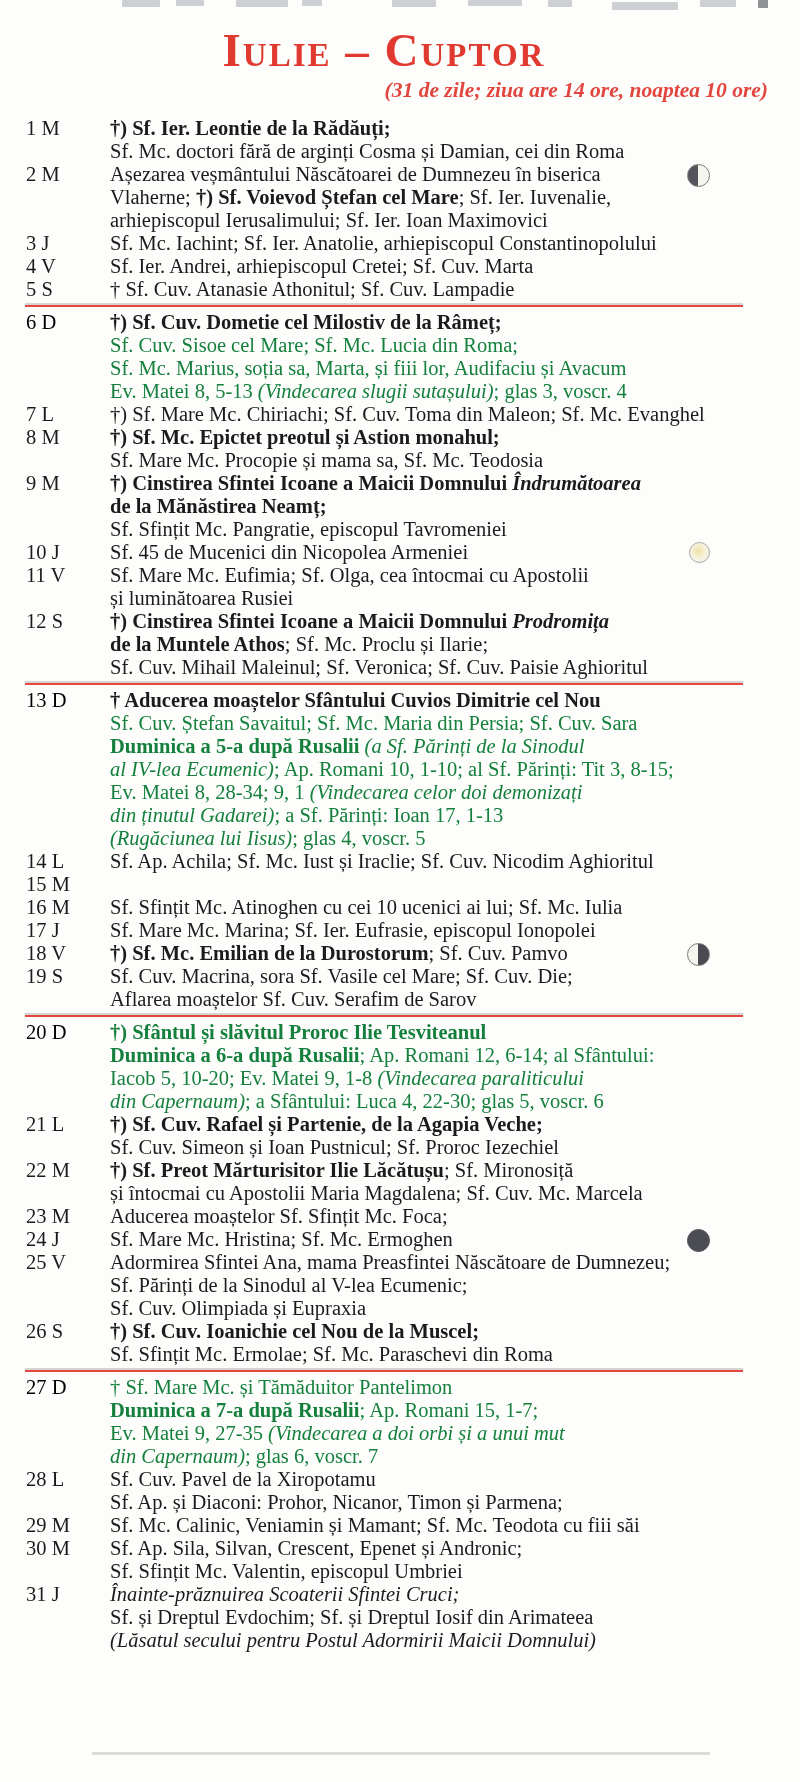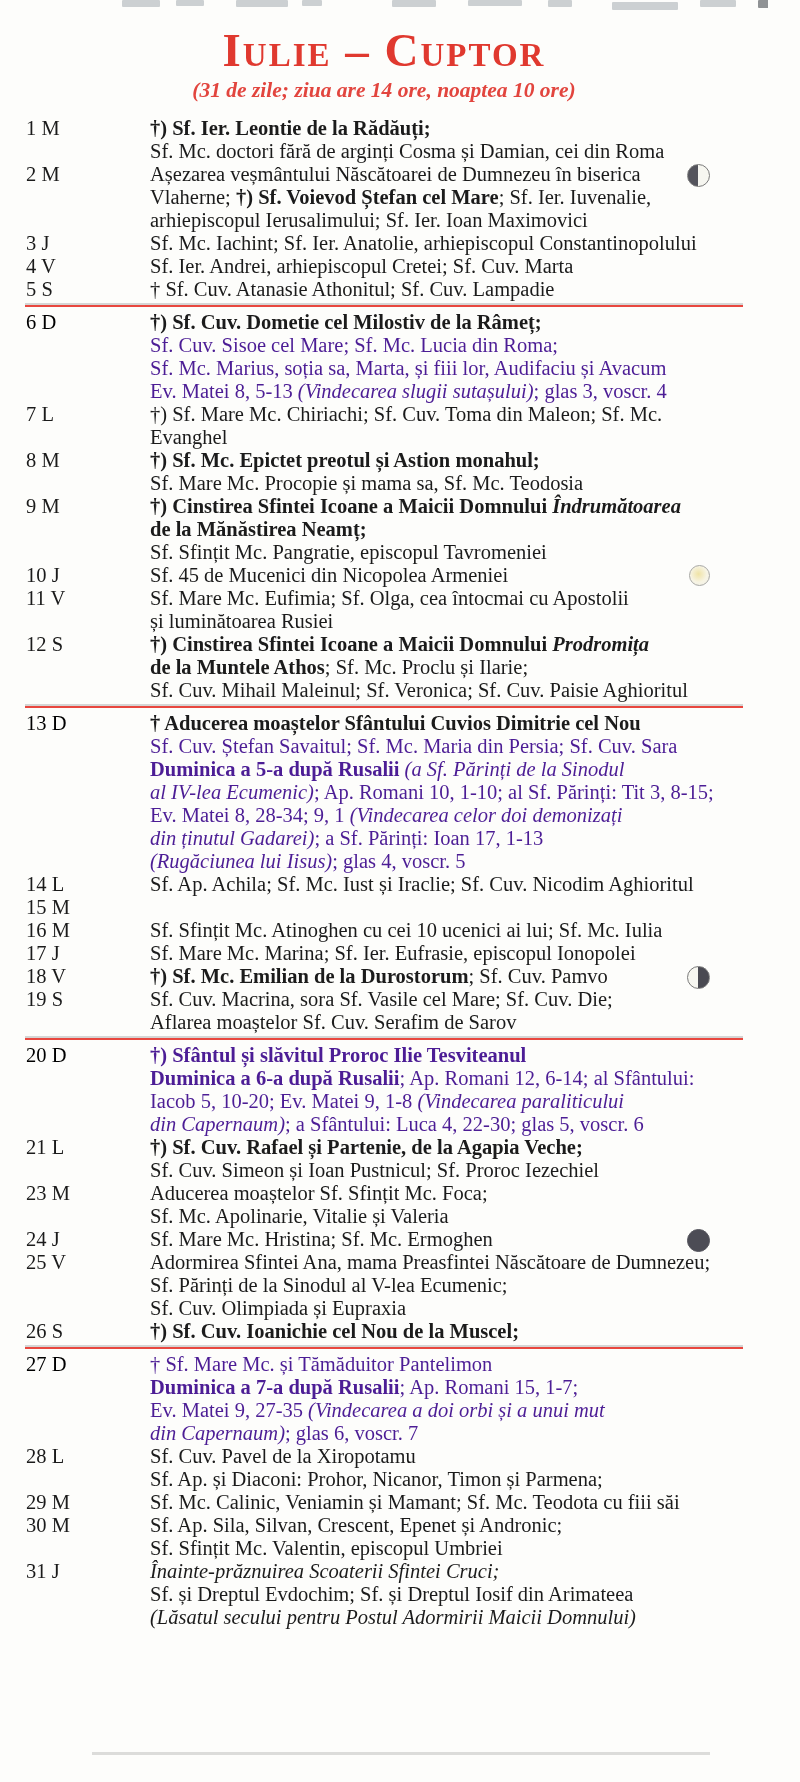--- a/index.html
+++ b/index.html
@@ -21,42 +21,42 @@
     margin:0;padding-top:26px;
     text-align:center;
     font-variant:small-caps;
     font-weight:bold;
     font-size:47px;
     letter-spacing:2px;
     color:#e0392f;
     line-height:1.05;
   }
   .subtitle{
-    text-align:center;
+    text-align:right;
     font-style:italic;
     font-weight:bold;
     font-size:21.5px;
     color:#e2453e;
     margin-top:3px;
   }
 
   .cal{margin-top:14px;}
-  .row{display:flex;position:relative;gap:40px;}
+  .row{display:flex;position:relative;}
   .day{
     width:84px;flex-shrink:0;
     padding-left:26px;
     font-size:20.5px;line-height:23px;
     white-space:nowrap;
   }
   .day.red{color:#000000;}
   .content{flex:1;padding-right:24px;}
   .line{font-size:20.5px;line-height:23px;}
   .sb{font-weight:bold;}
   .si{font-style:italic;}
-  .sr{color:#4c1d95;font-family:Liberation Serif, serif;}
+  .sr{color:#15803d;font-family:Liberation Serif, serif;}
 
   .rule{
     height:0;
     border-top:2.5px solid #e8473f;
     margin:4px 25px 4px 25px;
     box-shadow:0 -2px 0 rgba(110,110,110,.28);
   }
 
   .moon{
     position:absolute;right:58px;top:1px;
@@ -235,24 +235,30 @@
         </div>
       </div>
       <div class="row">
         <div class="day">21 L</div>
         <div class="content">
           <div class="line"><span class="sb">†) Sf. Cuv. Rafael și Partenie, de la Agapia Veche;</span></div>
           <div class="line"><span>Sf. Cuv. Simeon și Ioan Pustnicul; Sf. Proroc Iezechiel</span></div>
         </div>
       </div>
       <div class="row">
+        <div class="day">22 M</div>
+        <div class="content">
+          <div class="line"><span class="sb">†) Sf. Preot Mărturisitor Ilie Lăcătușu</span><span>; Sf. Mironosiță</span></div>
+          <div class="line"><span>și întocmai cu Apostolii Maria Magdalena; Sf. Cuv. Mc. Marcela</span></div>
+        </div>
+      </div>
+      <div class="row">
         <div class="day">23 M</div>
         <div class="content">
           <div class="line"><span>Aducerea moaștelor Sf. Sfințit Mc. Foca;</span></div>
-          <div class="line"><span>Sf. Mc. Apolinarie, Vitalie și Valeria</span></div>
         </div>
       </div>
       <div class="row">
         <div class="day">24 J</div>
         <div class="content">
           <div class="line"><span>Sf. Mare Mc. Hristina; Sf. Mc. Ermoghen</span></div>
         </div>
         <span class="moon moon-new"></span>
       </div>
       <div class="row">
@@ -260,20 +266,21 @@
         <div class="content">
           <div class="line"><span>Adormirea Sfintei Ana, mama Preasfintei Născătoare de Dumnezeu;</span></div>
           <div class="line"><span>Sf. Părinți de la Sinodul al V-lea Ecumenic;</span></div>
           <div class="line"><span>Sf. Cuv. Olimpiada și Eupraxia</span></div>
         </div>
       </div>
       <div class="row">
         <div class="day">26 S</div>
         <div class="content">
           <div class="line"><span class="sb">†) Sf. Cuv. Ioanichie cel Nou de la Muscel;</span></div>
+          <div class="line"><span>Sf. Sfințit Mc. Ermolae; Sf. Mc. Paraschevi din Roma</span></div>
         </div>
       </div>
       <div class="rule"></div>
       <div class="row">
         <div class="day red">27 D</div>
         <div class="content">
           <div class="line"><span class="sr">† Sf. Mare Mc. și Tămăduitor Pantelimon</span></div>
           <div class="line"><span class="sb sr">Duminica a 7-a după Rusalii</span><span class="sr">; Ap. Romani 15, 1-7;</span></div>
           <div class="line"><span class="sr">Ev. Matei 9, 27-35 </span><span class="sr si">(Vindecarea a doi orbi și a unui mut</span></div>
           <div class="line"><span class="sr si">din Capernaum)</span><span class="sr">; glas 6, voscr. 7</span></div>

